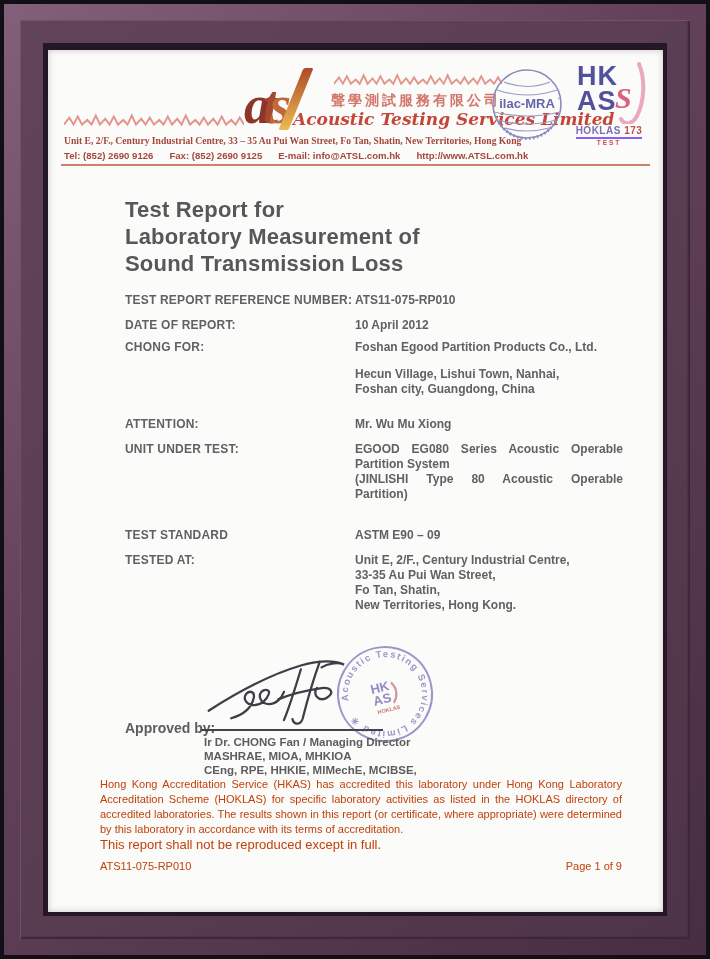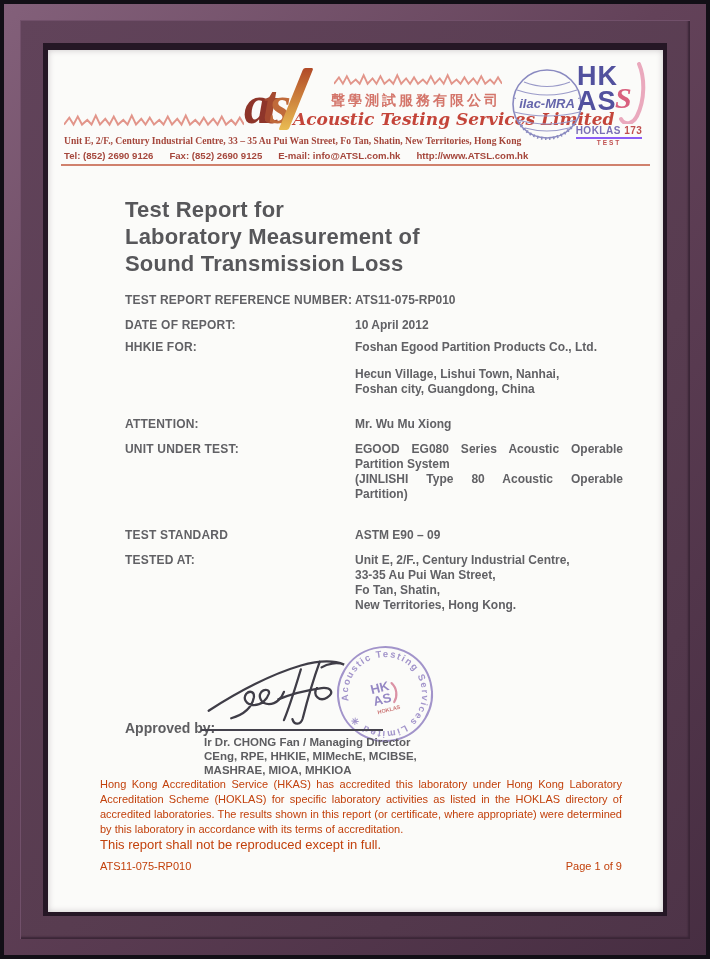--- a/index.html
+++ b/index.html
@@ -32,21 +32,21 @@
   .cname-zh { position:absolute; left:283px; top:42px; width:215px; font-size:14px; font-weight:bold;
               color:#d4766b; letter-spacing:3px; white-space:nowrap; overflow:hidden; }
   .cname-en { position:absolute; left:245px; top:59px; font-family:"DejaVu Serif",serif;
               font-style:italic; font-weight:bold; font-size:17px; color:#c4453a; white-space:nowrap; }
   .addr   { position:absolute; left:16px; top:85px; font-family:"Liberation Serif",serif;
             font-weight:bold; font-size:9.6px; color:#a5473c; white-space:pre; }
   .contact{ position:absolute; left:16px; top:100px; font-family:Liberation Sans, sans-serif;
             font-weight:bold; font-size:9.6px; color:#a5473c; white-space:pre; }
   .rule   { position:absolute; left:13px; right:13px; top:114px; height:2px; background:#d0816d; }
 
-  .ilac { position:absolute; left:462px; top:17px; width:74px; height:74px;font-style:italic; }
+  .ilac { position:absolute; left:442px; top:17px; width:74px; height:74px; }
   .hkas { position:absolute; left:521px; top:14px; width:80px; text-align:center; }
   .hkas-letters { position:relative; width:64px; height:56px; margin:0 auto; }
   .hkas-letters .row { font-weight:bold; font-size:27px; line-height:.92; color:#52519e;
                        letter-spacing:1px; font-family:"Liberation Sans",sans-serif; text-align:left; }
   .hkas-swoosh { position:absolute; right:-6px; top:-2px; width:34px; height:62px; }
   .hoklas { margin-top:4px; font-weight:bold; font-size:10px; letter-spacing:.5px;
             border-bottom:2px solid #8b5cf6; display:inline-block; padding-bottom:1px; }
   .hoklas .hk-p { color:#7b6fb5; } .hoklas .hk-r { color:#c05050; }
   .hoklas-test { font-size:6.5px; color:#c05050; letter-spacing:2px; font-weight:bold; }
 
@@ -165,21 +165,21 @@
             <div>ATS11-075-RP010</div>
           </div>
       </div>
       <div class="frow" style="top:25px">
         <div class="flabel">DATE OF REPORT:</div>
         <div class="fvalue">
             <div>10 April 2012</div>
           </div>
       </div>
       <div class="frow" style="top:47px">
-        <div class="flabel">HHKIE FOR:</div>
+        <div class="flabel">CHONG FOR:</div>
         <div class="fvalue">
             <div>Foshan Egood Partition Products Co., Ltd.</div>
           </div>
       </div>
       <div class="frow" style="top:74px">
         <div class="flabel"></div>
         <div class="fvalue">
           <div>Hecun Village, Lishui Town, Nanhai,</div>
           <div>Foshan city, Guangdong, China</div>
         </div>
@@ -235,22 +235,22 @@
         <text x="38" y="48" font-family="Liberation Sans, sans-serif" font-size="13" font-weight="bold" fill="#8d7fc0">HK</text>
         <text x="38" y="60" font-family="Liberation Sans, sans-serif" font-size="13" font-weight="bold" fill="#8d7fc0">AS</text>
         <path d="M60 42 C64 48 63 56 58 61" fill="none" stroke="#d98a9e" stroke-width="2.2" stroke-linecap="round"></path>
         <text x="51" y="69" text-anchor="middle" font-family="Liberation Sans, sans-serif" font-size="5.5" font-weight="bold" fill="#c76a6a">HOKLAS</text>
       </svg>
 
       <div class="approved">Approved by:</div>
       <div class="sig-line"></div>
       <div class="sig-name">
         <div>Ir Dr. CHONG Fan / Managing Director</div>
+        <div>MASHRAE, MIOA, MHKIOA</div>
         <div>CEng, RPE, HHKIE, MIMechE, MCIBSE,</div>
-        <div>MASHRAE, MIOA, MHKIOA</div>
       </div>
     </div>
 
     <div class="foot">
       <div class="foot-para">Hong Kong Accreditation Service (HKAS) has accredited this laboratory under Hong Kong Laboratory Accreditation Scheme (HOKLAS) for specific laboratory activities as listed in the HOKLAS directory of accredited laboratories. The results shown in this report (or certificate, where appropriate) were determined by this laboratory in accordance with its terms of accreditation.</div>
       <div class="foot-note">This report shall not be reproduced except in full.</div>
       <div class="foot-row">
         <span>ATS11-075-RP010</span>
         <span>Page 1 of 9</span>
       </div>

